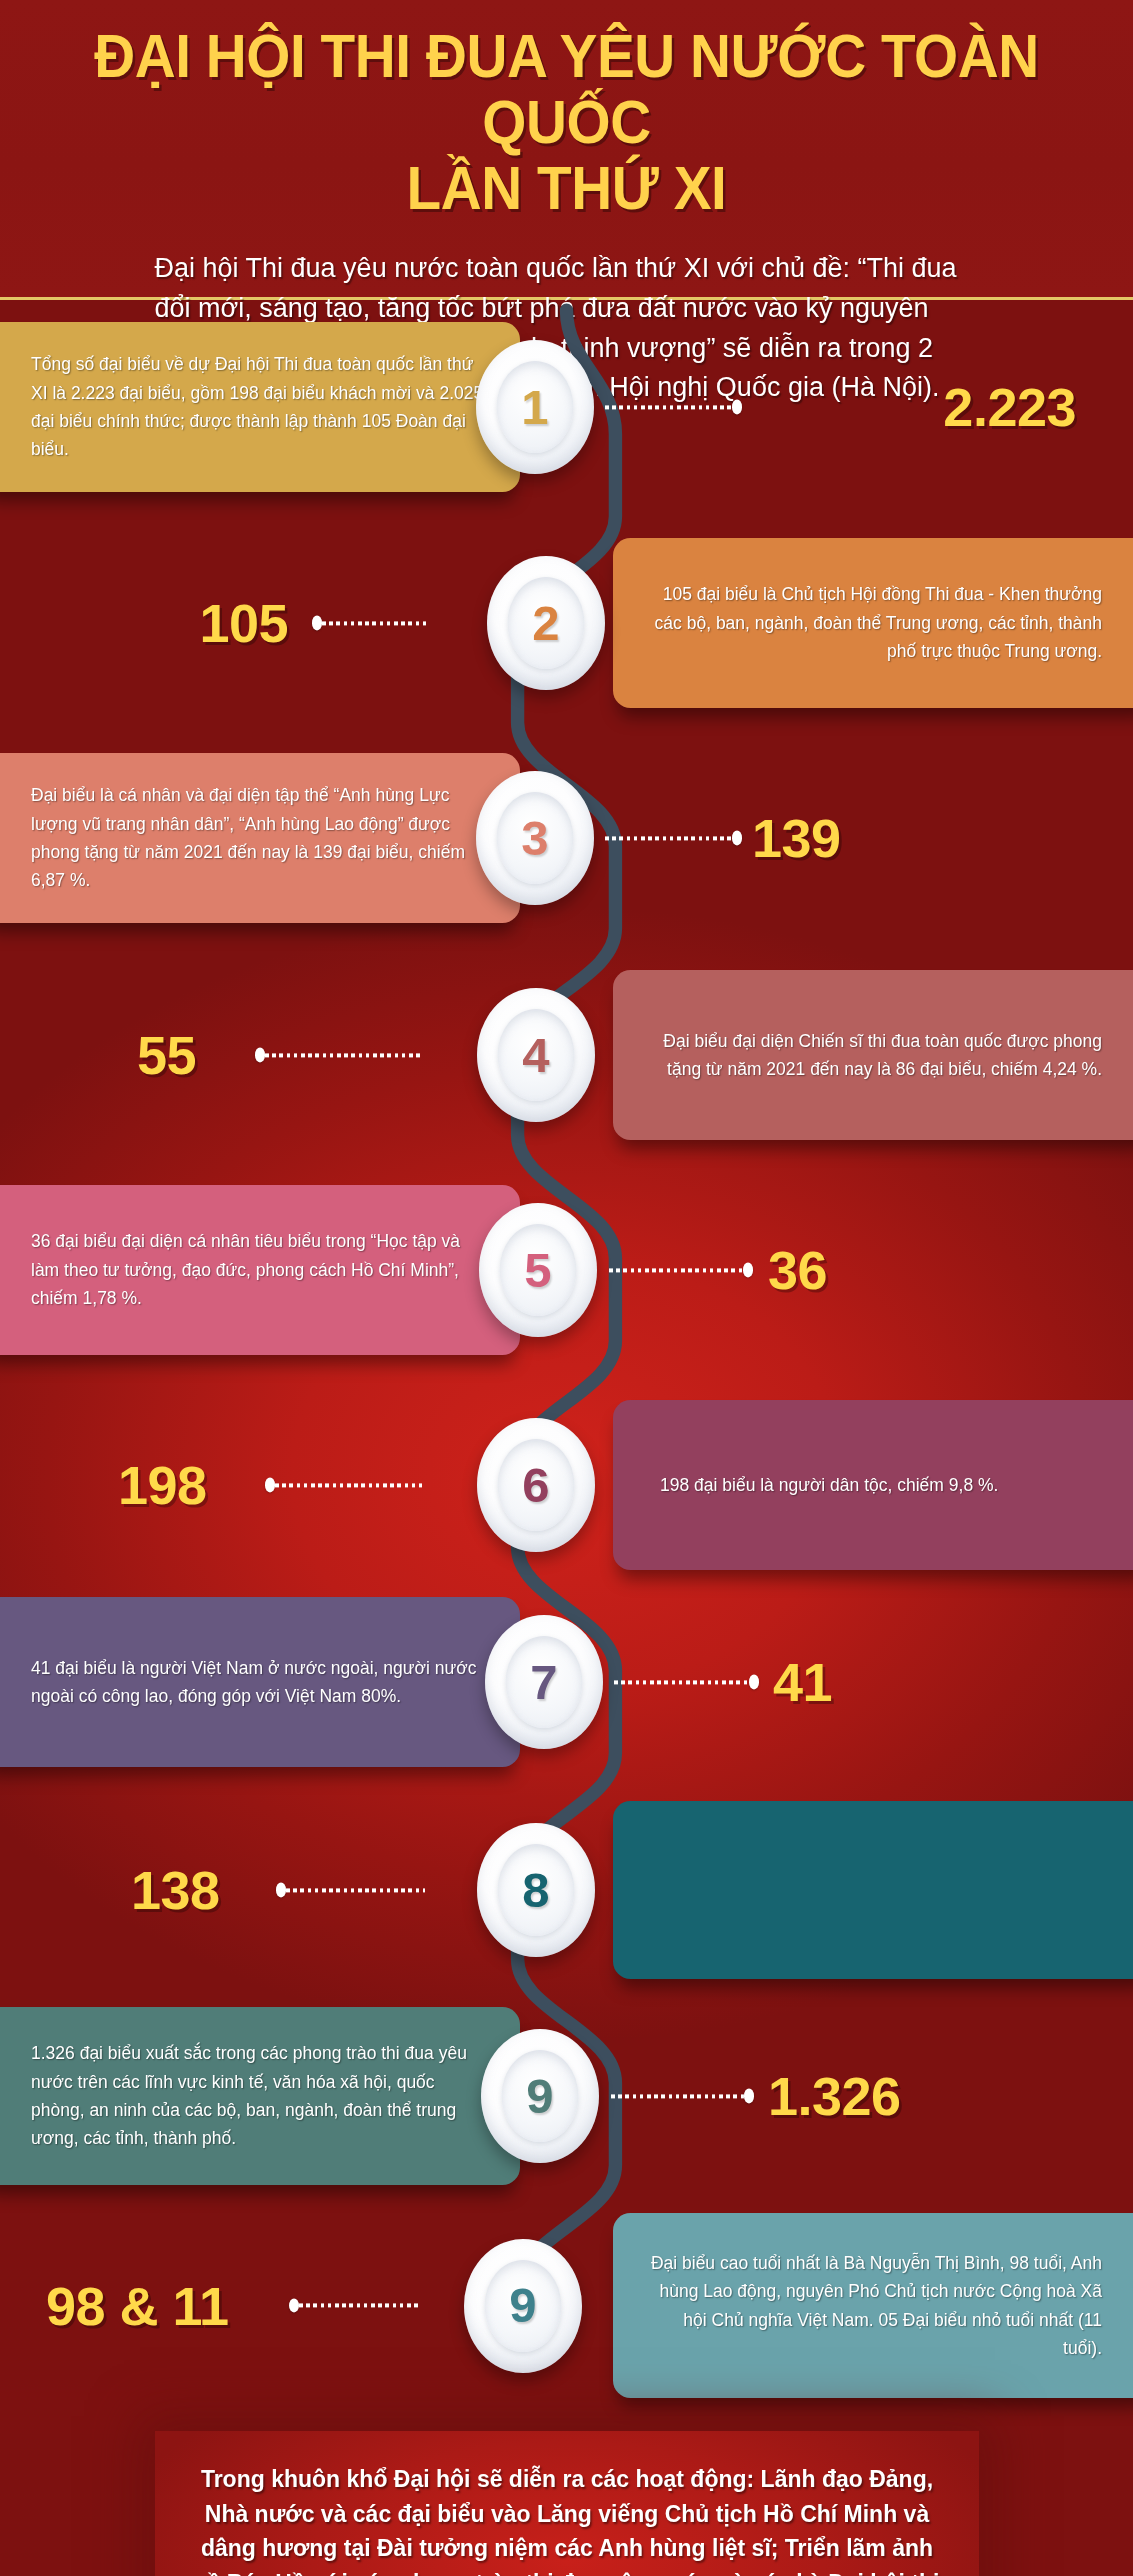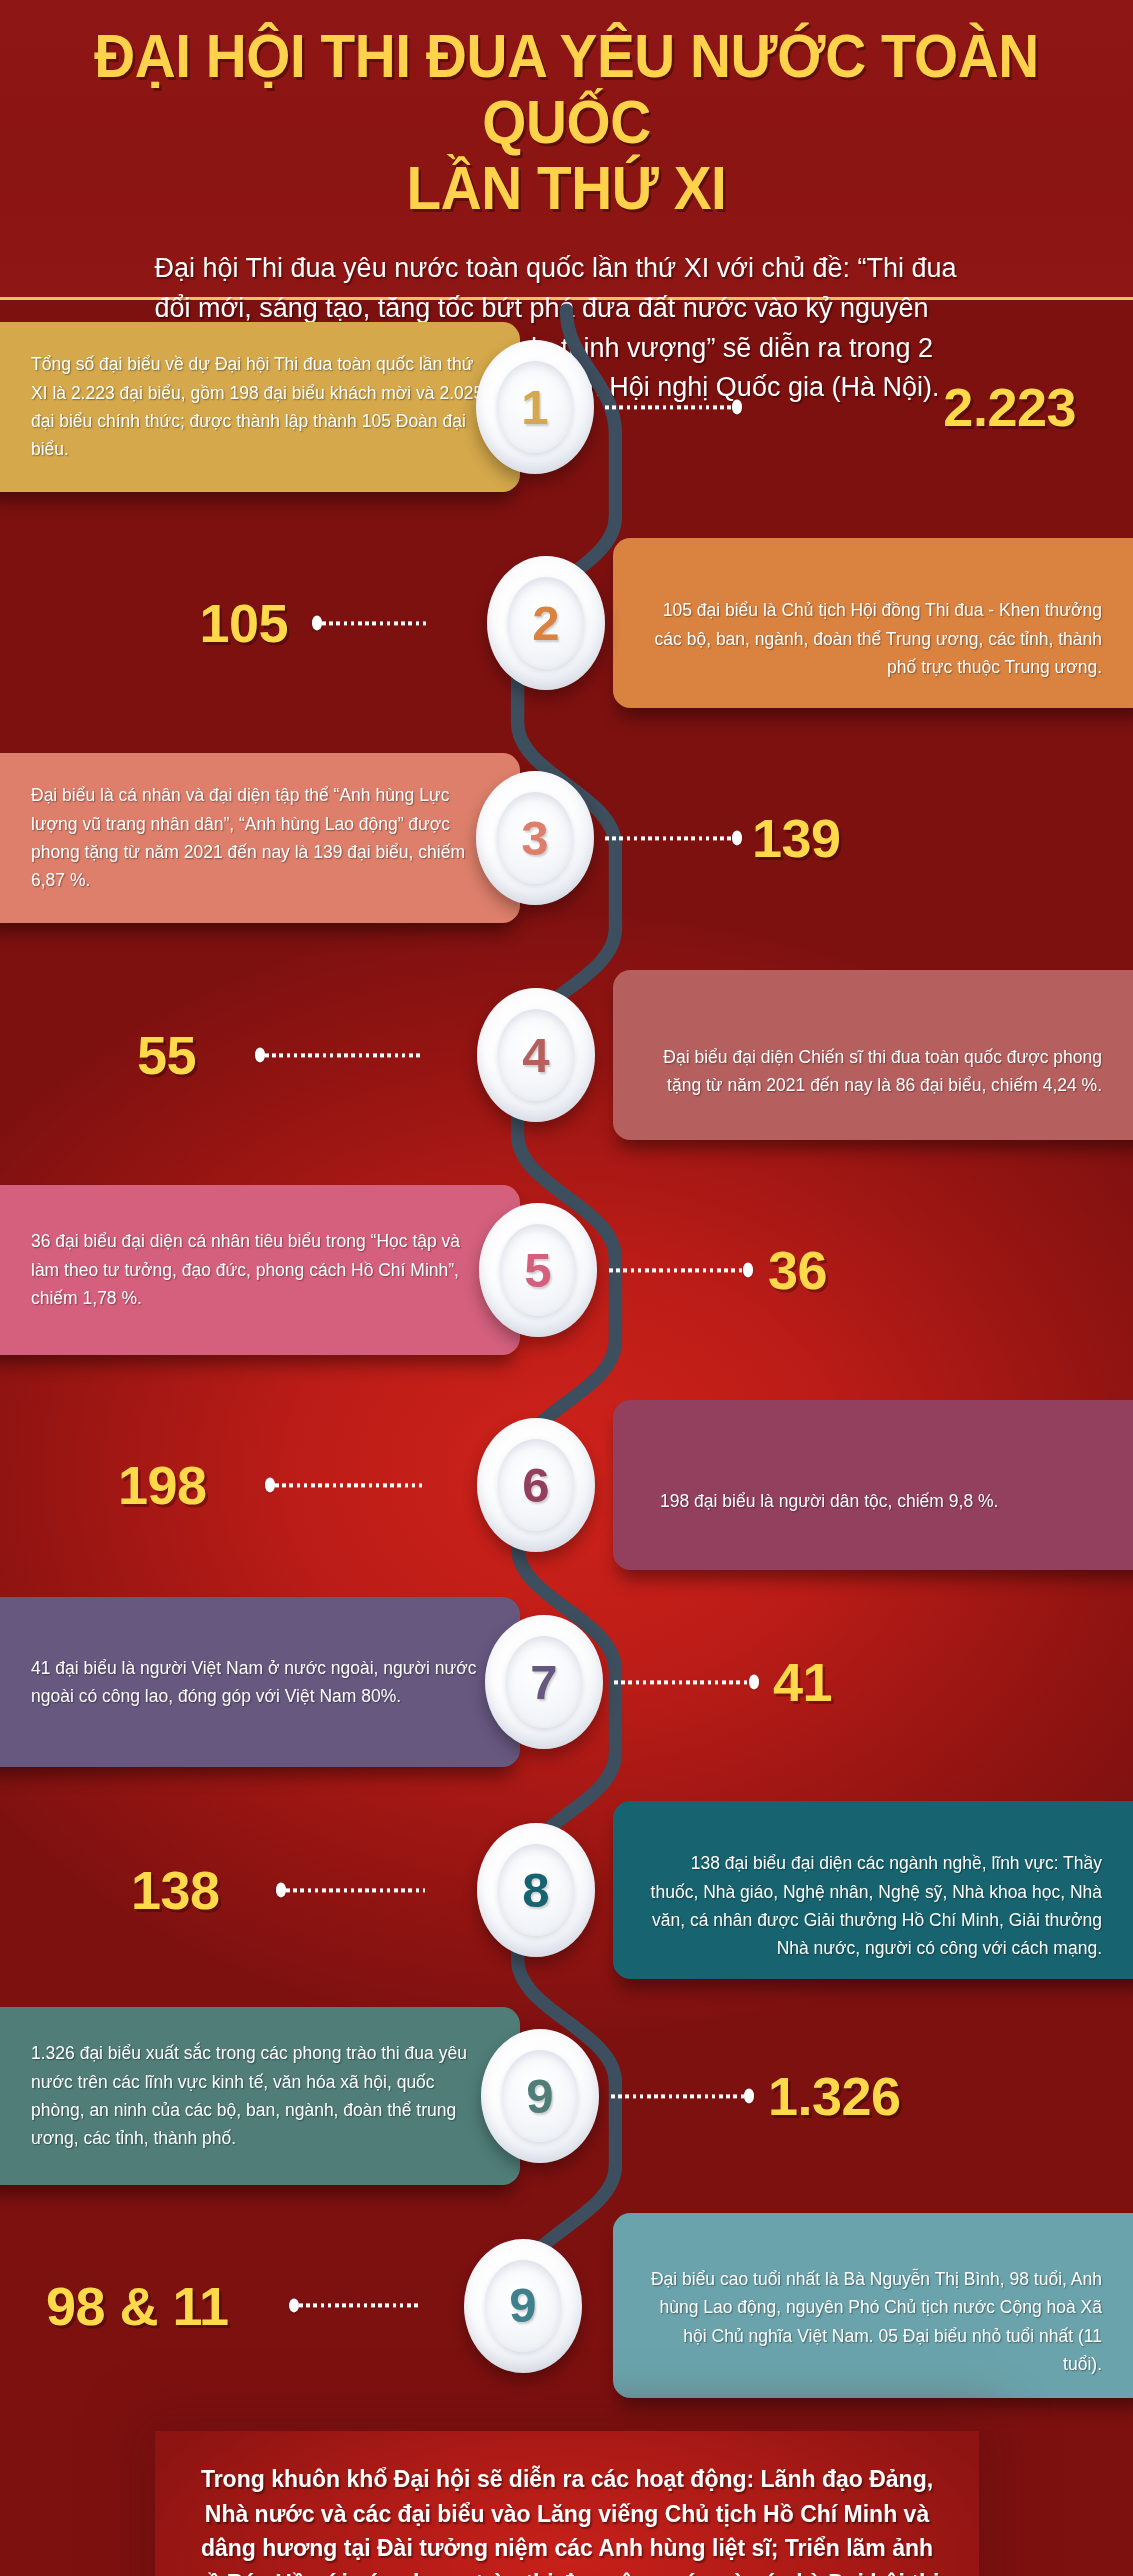--- a/index.html
+++ b/index.html
@@ -50,21 +50,21 @@
   .card.left  { left:-20.6px;  }
   .card.right { right:-20.6px; }
   .card-text {
     position:absolute; top:0; height:100%;
     display:flex; align-items:center;
     color:#fff; font-size:17.5px; line-height:1.62;
     text-shadow:1px 1px 1.5px rgba(0,0,0,.40);
     font-weight:500;
   }
   .card-text.l { left:31px; width:422px; text-align:left; }
-  .card-text.r { right:31px; width:422px; text-align:right;margin-top:16px; }
+  .card-text.r { right:31px; width:422px; text-align:right; }
 
   
   .medal {
     position:absolute; top:50%; transform:translate(-50%,-50%);
     width:118px; height:134px; border-radius:50%;
     background:radial-gradient(circle at 42% 34%, #ffffff 0%, #fdfdfe 42%, #eef1f6 70%, #e3e8ef 100%);
     box-shadow:0 8.2px 14.4px rgba(0,0,0,.30), inset 0 -5.2px 11.3px rgba(150,160,180,.25);
     display:flex; align-items:center; justify-content:center;
   }
   .medal::before {
@@ -229,21 +229,20 @@
     </div>
     <div class="conn" style="left:614px;width:145px;">
       <div class="dots"></div>
       <div class="knob"></div>
     </div>
     <div class="stat r" style="right:auto;left:773px;">41</div>
   </div>
 
   <div class="row" style="top:1801px;height:178px;">
     <div class="card right" style="width:541px;background:#176470;"></div>
-    <div class="card-text r" style="width:453px;right:31px;">138 đại biểu đại diện các ngành nghề, lĩnh vực: Thầy thuốc, Nhà giáo, Nghệ nhân, Nghệ sỹ, Nhà khoa học, Nhà văn, cá nhân được Giải thưởng Hồ Chí Minh, Giải thưởng Nhà nước, người có công với cách mạng.</div>
     <div class="medal" style="left:536px;">
       <span class="medal-num" style="color:#176470;">8</span>
     </div>
     <div class="conn" style="left:276px;width:149px;flex-direction:row-reverse;">
       <div class="dots"></div>
       <div class="knob"></div>
     </div>
     <div class="stat l" style="left:131px;">138</div>
   </div>
 

